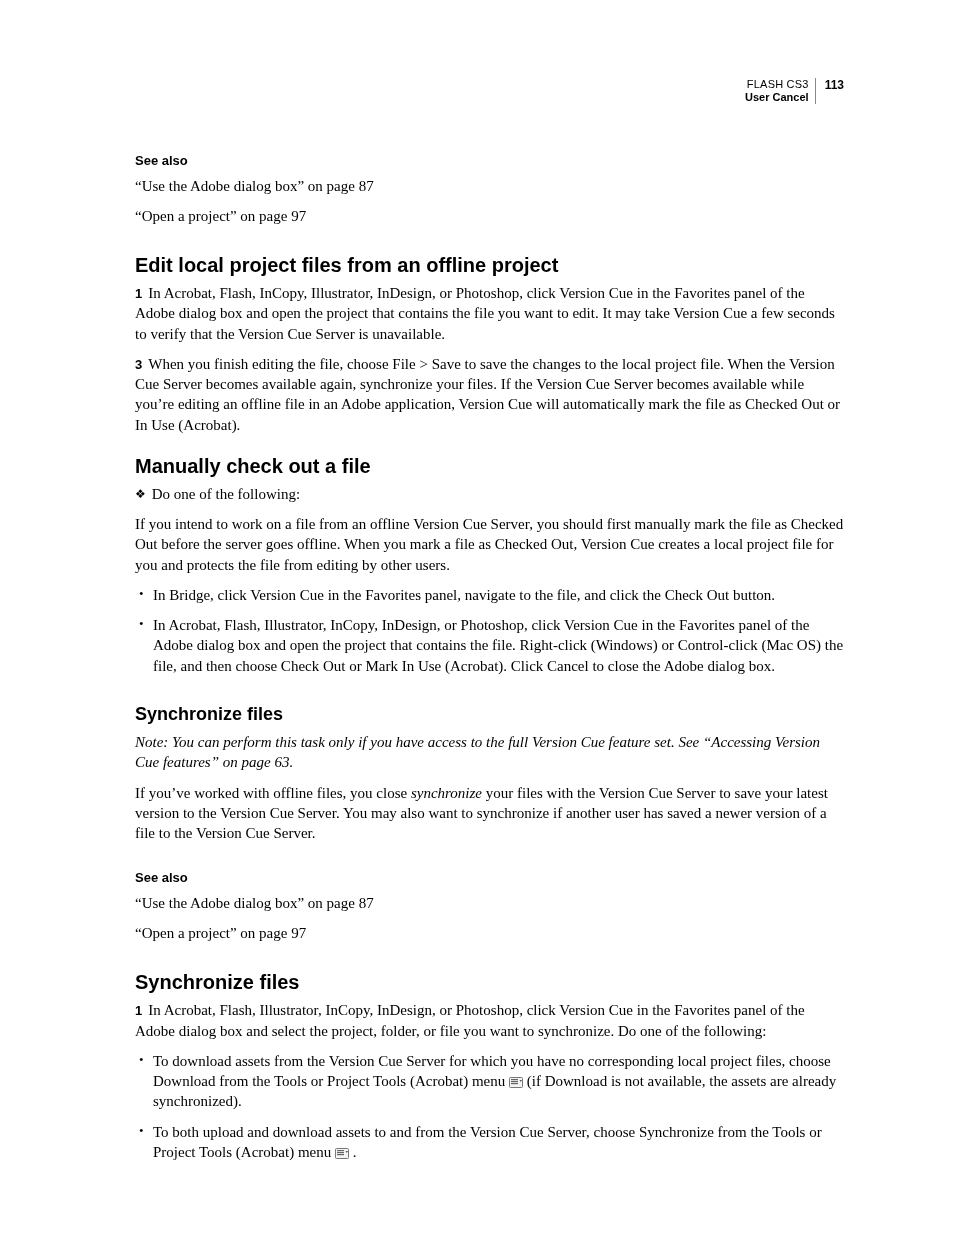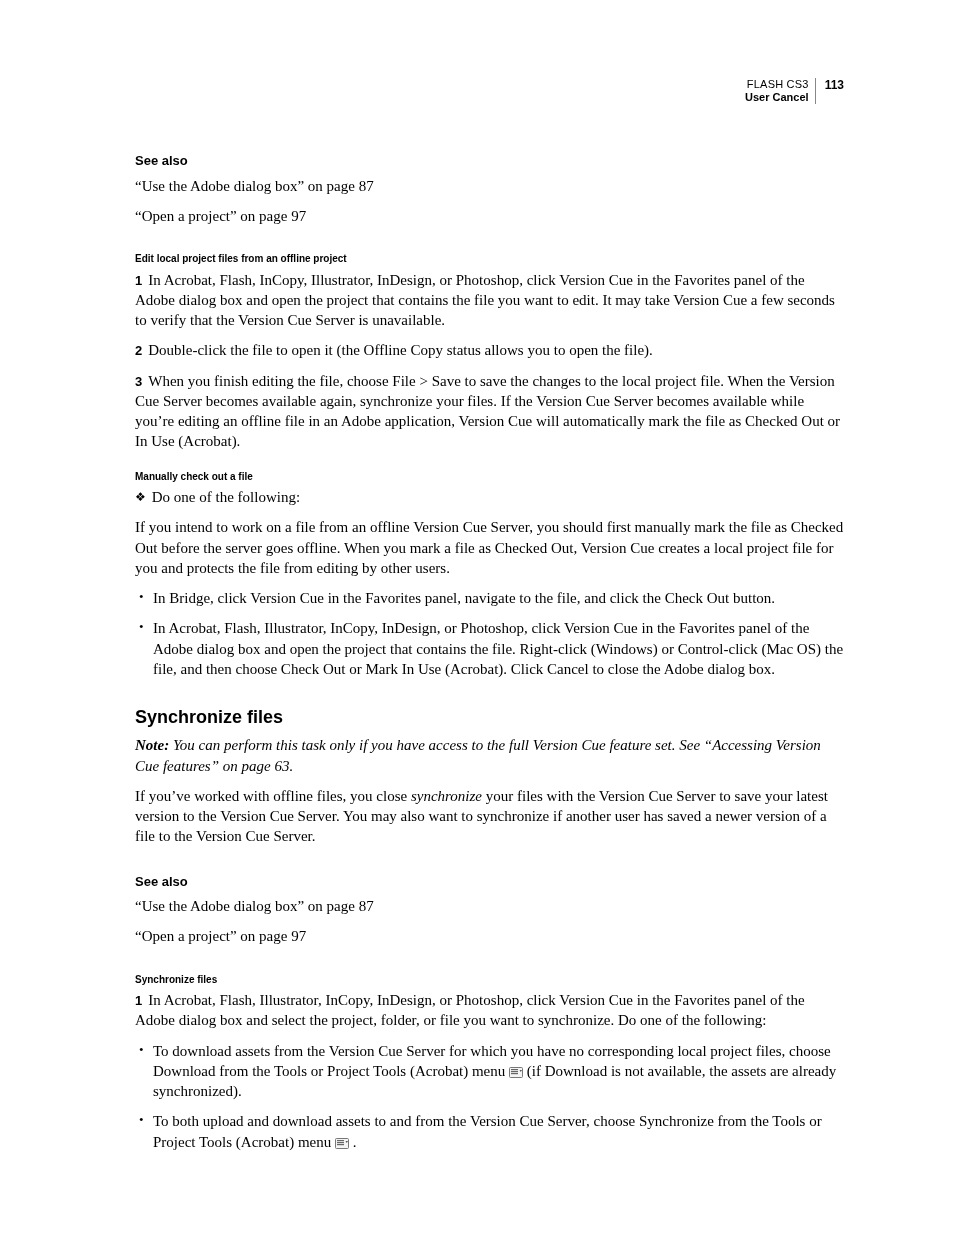--- a/index.html
+++ b/index.html
@@ -46,21 +46,21 @@
   }
   h3.sans {
     font-family: "Myriad Pro", "Segoe UI", Arial, sans-serif;
     font-weight: 700;
     font-size: 13px;
     margin: 0 0 6px 0;
   }
   h4.sans {
     font-family: "Myriad Pro", "Segoe UI", Arial, sans-serif;
     font-weight: 700;
-    font-size: 10px;
+    font-size: 20px;
     margin: 0 0 4px 0;
   }
   h2.sec {
     font-family: "Myriad Pro", "Segoe UI", Arial, sans-serif;
     font-weight: 700;
     font-size: 18px;
     margin: 0 0 6px 0;
   }
   p { margin: 0 0 10px 0; }
   .block { margin-top: 26px; }
@@ -91,21 +91,21 @@
     padding-left: 0;
   }
   ul.bul li::before {
     content: "•";
     position: absolute;
     left: -14px;
     top: 0;
     font-size: 13px;
   }
   .ital { font-style: italic; }
-  .bold-ital { font-style: italic; font-weight: 700; text-align: center; }
+  .bold-ital { font-style: italic; font-weight: 400; text-align: center; }
   svg.tools-icon {
     display: inline-block;
     vertical-align: -2px;
     width: 14px;
     height: 12px;
   }
 </style>
 </head>
 <body>
 
@@ -121,21 +121,20 @@
 
   <div class="first-block">
     <h3 class="sans">See also</h3>
     <p>“Use the Adobe dialog box” on page 87</p>
     <p>“Open a project” on page 97</p>
   </div>
 
   <div class="block">
     <h4 class="sans">Edit local project files from an offline project</h4>
     <p class="step"><span class="stepnum">1</span><span>In Acrobat, Flash, InCopy, Illustrator, InDesign, or Photoshop, click Version Cue in the Favorites panel of the Adobe dialog box and open the project that contains the file you want to edit. It may take Version Cue a few seconds to verify that the Version Cue Server is unavailable.</span></p>
-    <p class="step"><span class="stepnum">2</span><span>Double-click the file to open it (the Offline Copy status allows you to open the file).</span></p>
     <p class="step"><span class="stepnum">3</span><span>When you finish editing the file, choose File &gt; Save to save the changes to the local project file. When the Version Cue Server becomes available again, synchronize your files. If the Version Cue Server becomes available while you’re editing an offline file in an Adobe application, Version Cue will automatically mark the file as Checked Out or In Use (Acrobat).</span></p>
   </div>
 
   <div class="block-sm">
     <h4 class="sans">Manually check out a file</h4>
     <p><span class="diamond">❖</span><span>Do one of the following:</span></p>
     <p>If you intend to work on a file from an offline Version Cue Server, you should first manually mark the file as Checked Out before the server goes offline. When you mark a file as Checked Out, Version Cue creates a local project file for you and protects the file from editing by other users.</p>
     <ul class="bul">
       <li>In Bridge, click Version Cue in the Favorites panel, navigate to the file, and click the Check Out button.</li>
       <li>In Acrobat, Flash, Illustrator, InCopy, InDesign, or Photoshop, click Version Cue in the Favorites panel of the Adobe dialog box and open the project that contains the file. Right-click (Windows) or Control-click (Mac OS) the file, and then choose Check Out or Mark In Use (Acrobat). Click Cancel to close the Adobe dialog box.</li>

